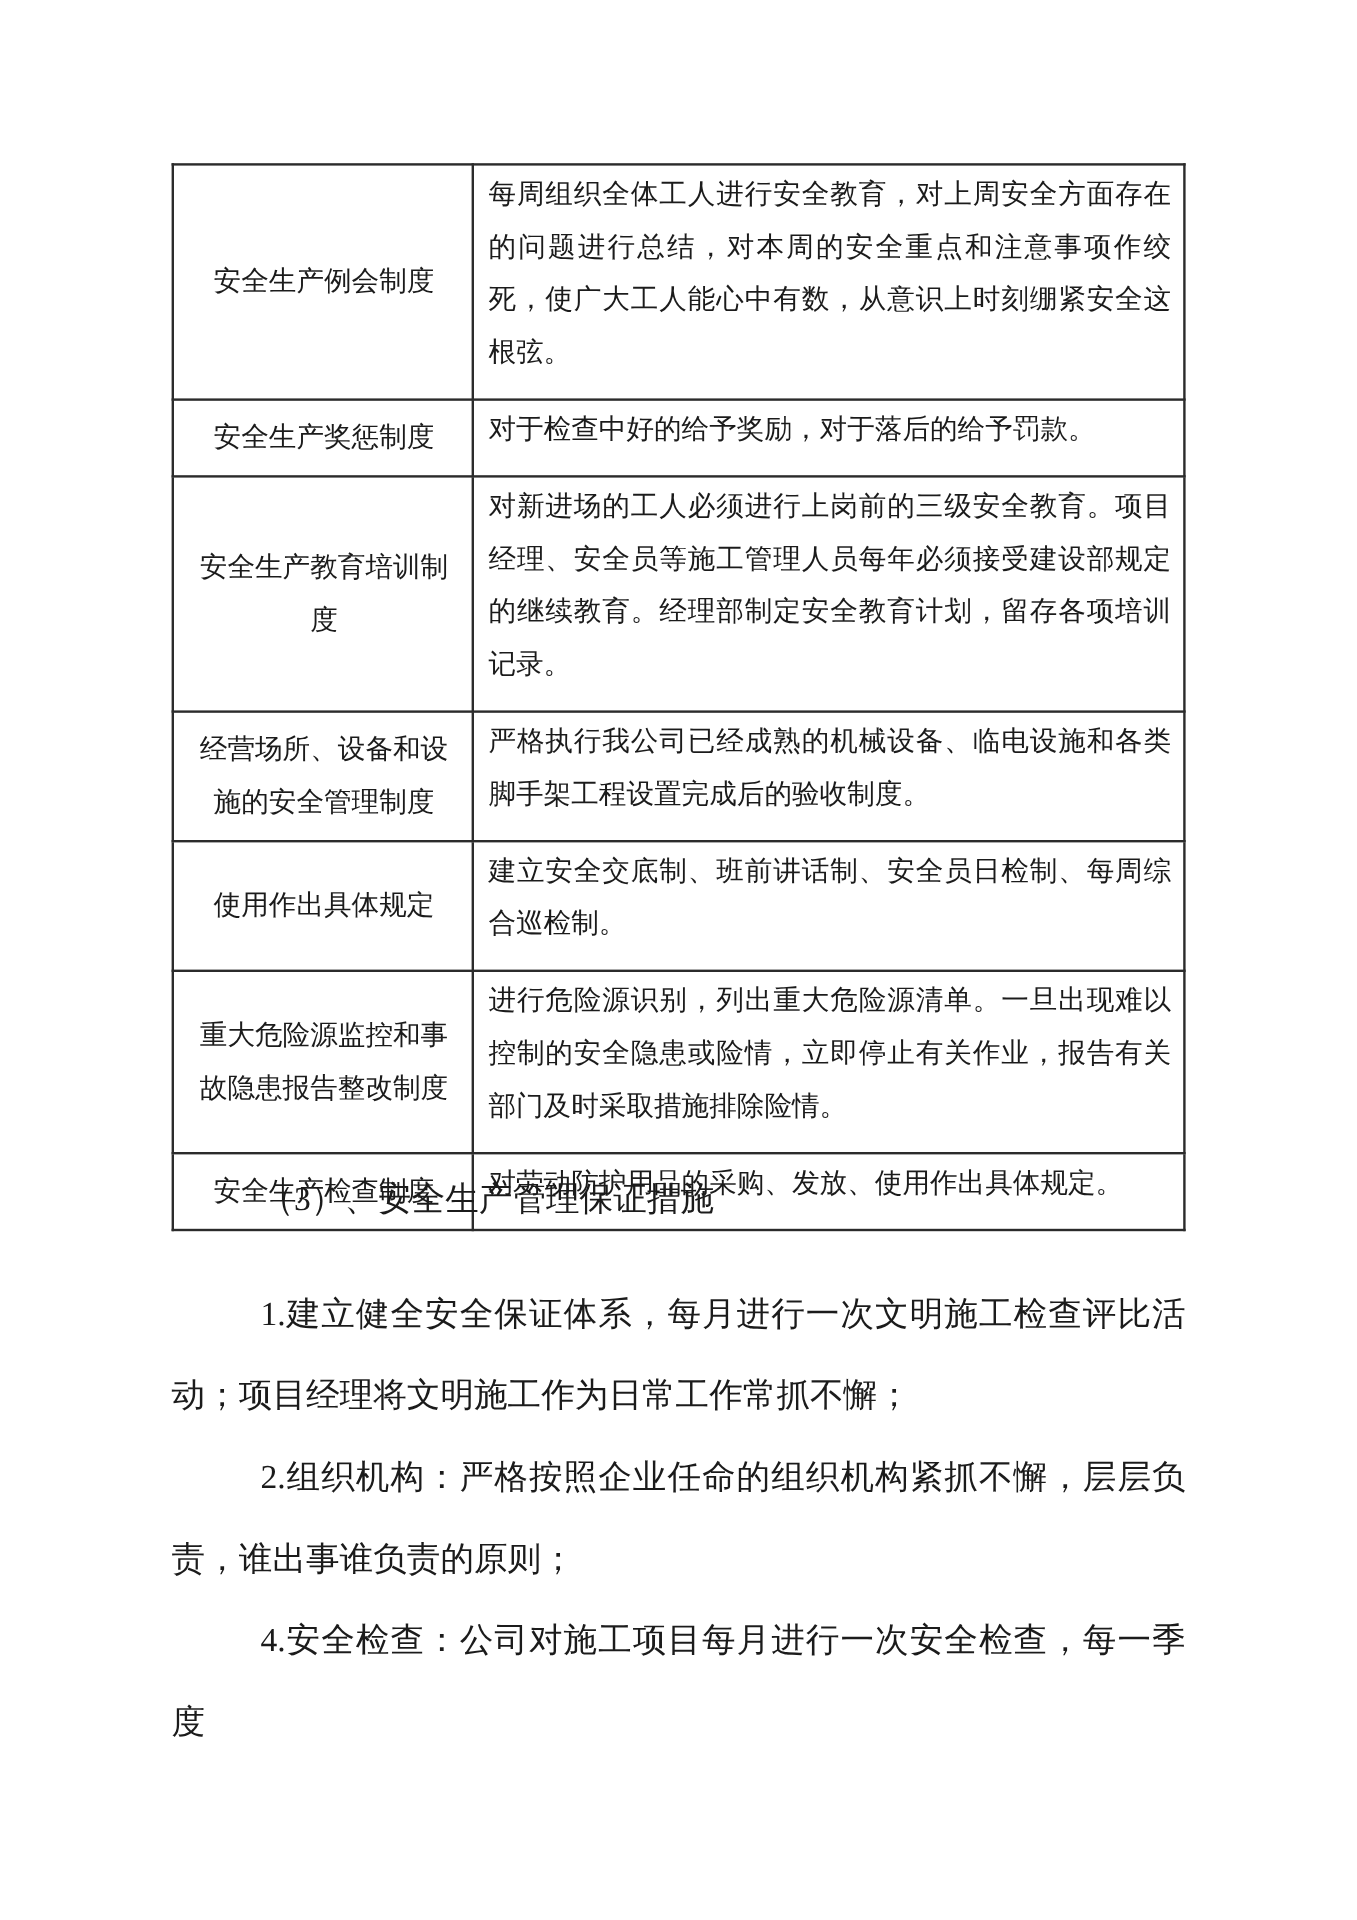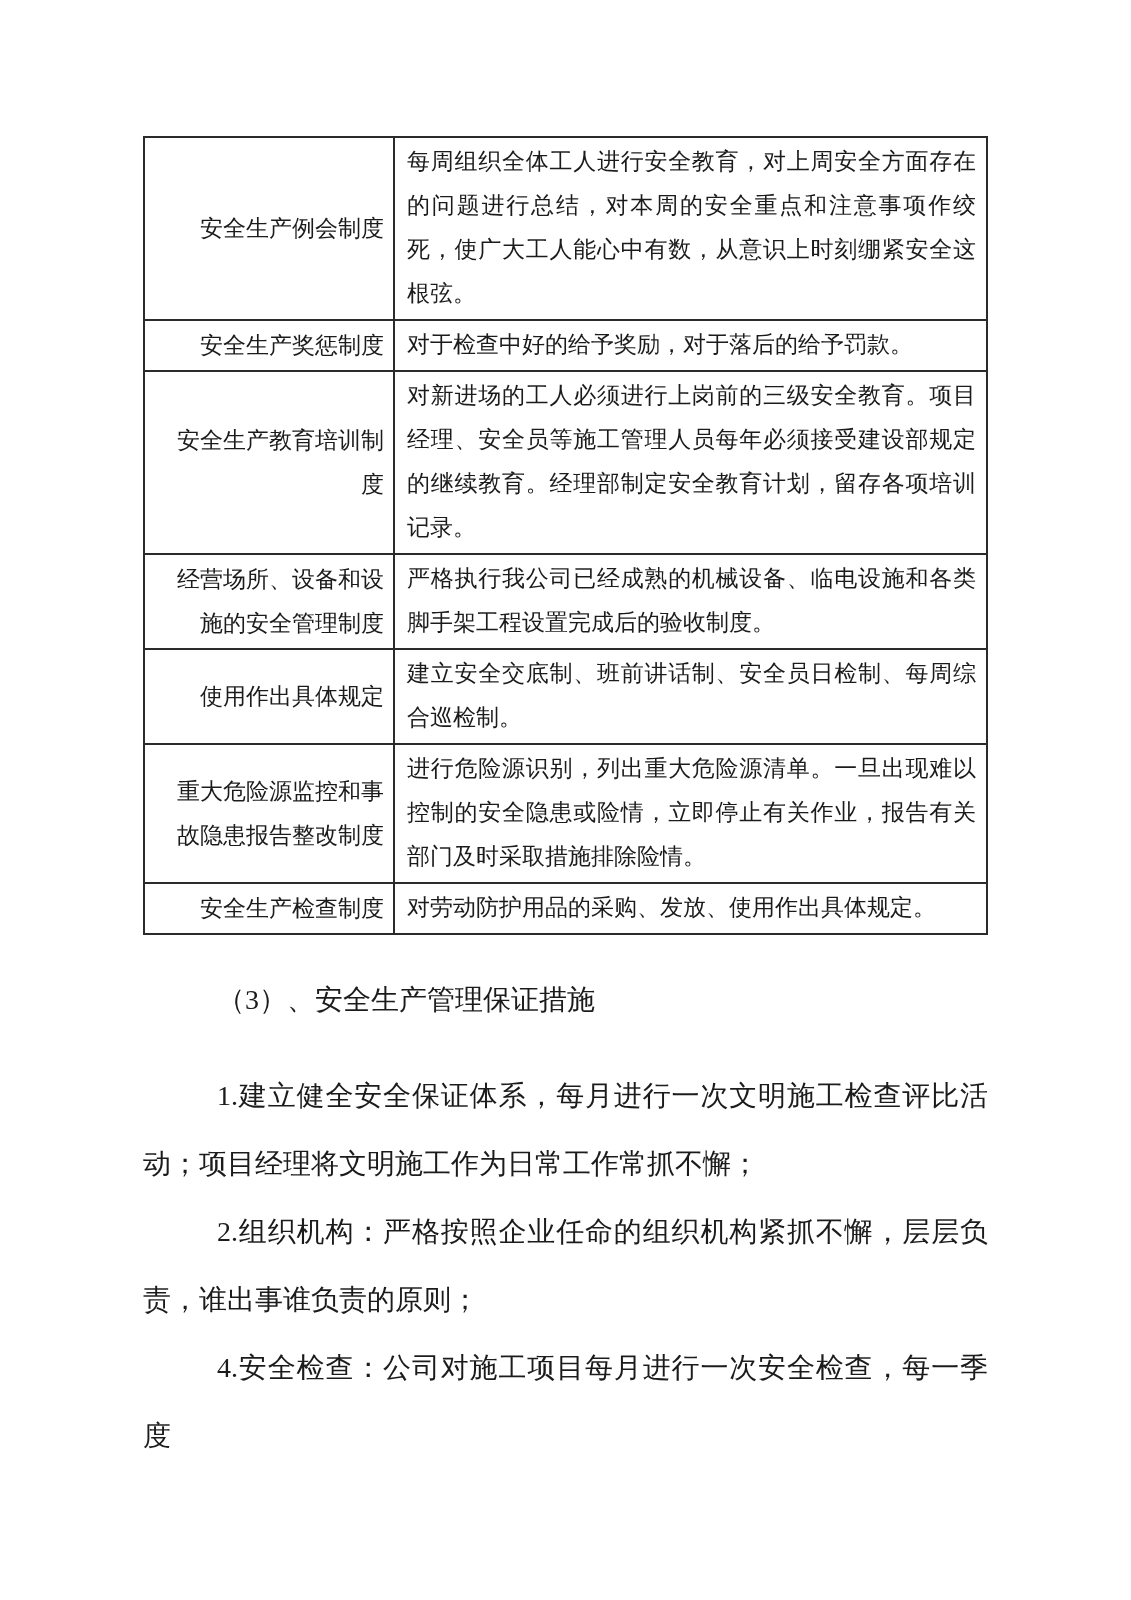--- a/index.html
+++ b/index.html
@@ -28,24 +28,24 @@
   table.sys-table td {
     border: 2px solid #2b2b2b;
     font-size: 23px;
     line-height: 44px;
     vertical-align: middle;
     letter-spacing: 0;
   }
   td.sys-label {
     width: 228px;
     padding: 2px 9px 2px 11px;
-    text-align: right;
+    text-align: center;
   }
   td.sys-desc {
-    padding: 2px 10px 3px 12px;
+    padding: 2px 10px 16px 12px;
     text-align: justify;
     text-justify: inter-ideograph;
   }
   
   .body-text {
     position: absolute;
     left: 143px;
     top: 948px;
     width: 845px;
     padding-top: 18px;

